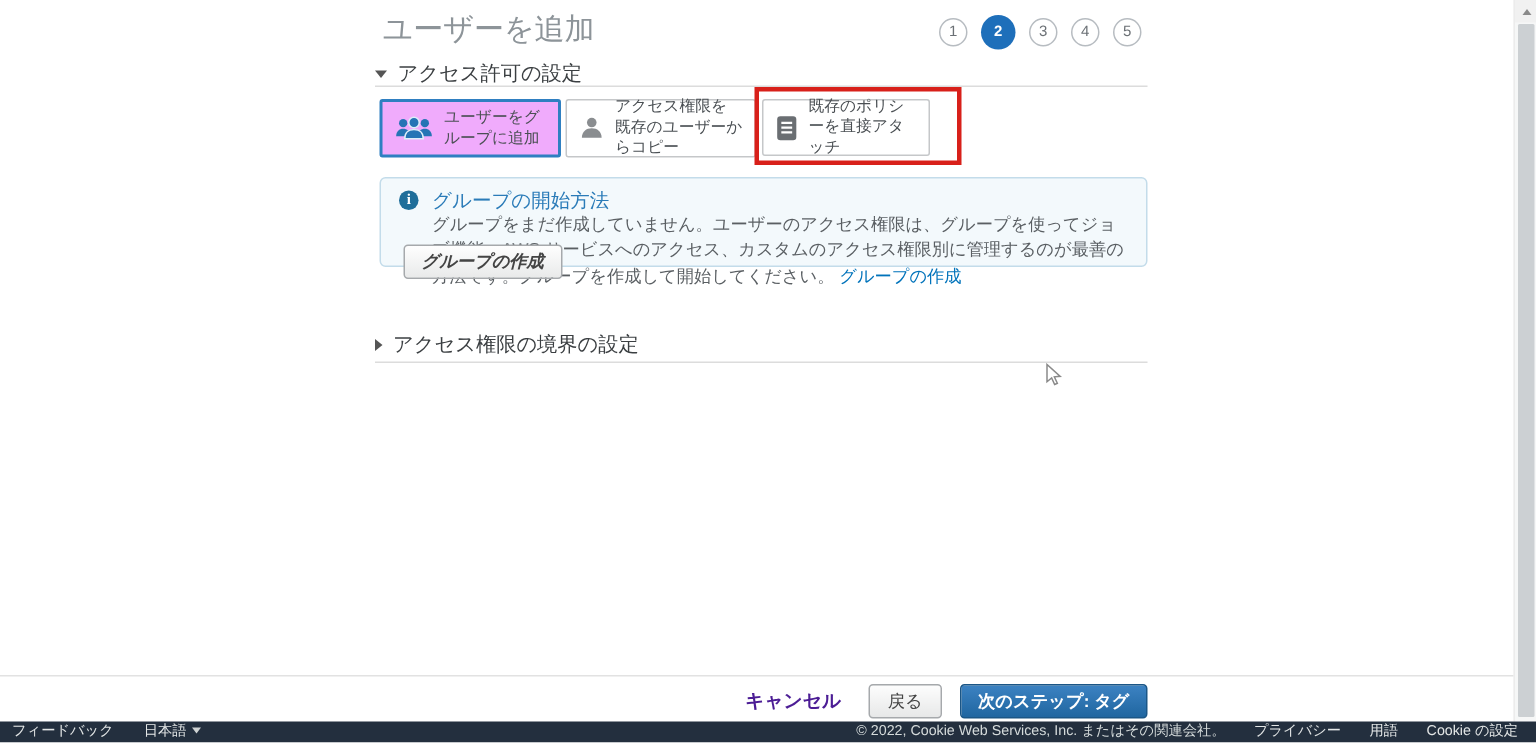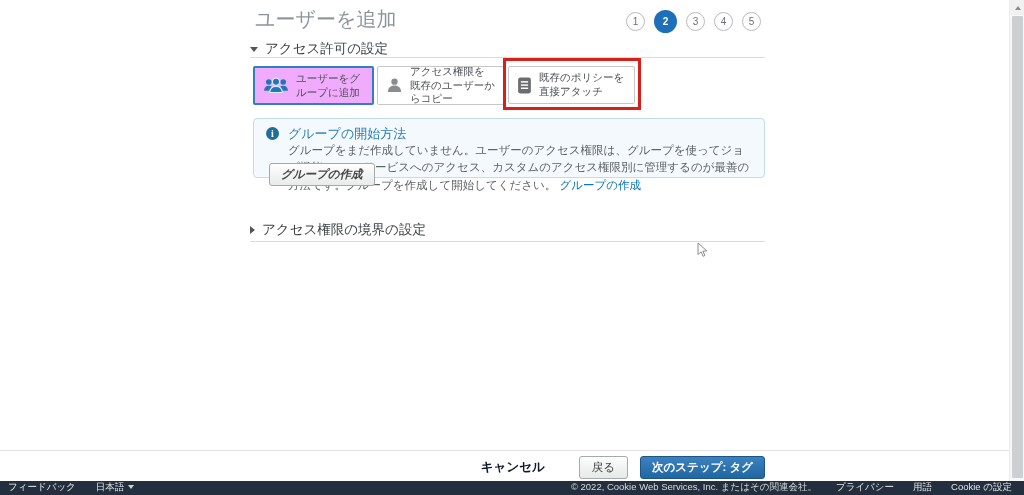--- a/index.html
+++ b/index.html
@@ -97,22 +97,22 @@
     font-family:inherit;
     font-style:italic;
   }
   
   .bottom-divider { position:absolute; left:0; top:450px; width:1024px; height:1px; background:#e2e2e2; }
   .actions {
     position:absolute; top:456px; left:0; width:765px; height:22px;
     display:flex; justify-content:flex-end; align-items:center; gap:12px;
   }
   .cancel-link {
-    color:#0f172a; font-size:12.5px; font-weight:700;
-    text-decoration:none; cursor:pointer; margin-right:22px;text-align:center;
+    color:#4c1d95; font-size:12.5px; font-weight:700;
+    text-decoration:none; cursor:pointer; margin-right:6px;text-align:center;
   }
   .btn-back {
     font-size:11.5px; color:#444;
     background:linear-gradient(#fdfdfd,#e7e8e8);
     border:1px solid #a6a9ac; border-radius:3px;
     padding:3px 12px; cursor:pointer; font-family:inherit;
   }
   .btn-primary {
     font-size:11.5px; font-weight:700; color:#fff;
     background:linear-gradient(#3c82c2,#2066a0);
@@ -189,21 +189,21 @@
 </div>
 
 <div class="card" style="left:377px; width:127px;">
   <svg width="17" height="17" viewBox="0 0 16 16" fill="#8a8d90">
     <circle cx="8" cy="4.4" r="3"></circle>
     <path d="M1.8 14c0-4 2.8-6 6.2-6s6.2 2 6.2 6z"></path>
   </svg>
   <span class="label">アクセス権限を既存のユーザーからコピー</span>
 </div>
 
-<div class="card" style="left:508px; width:127px; height:38px;">
+<div class="card" style="left:508px; width:112px; height:38px;">
   <svg width="15" height="17" viewBox="0 0 14 16">
     <rect x="1" y="0.5" width="12" height="15" rx="2" fill="#6a6e72"></rect>
     <g stroke="#ffffff" stroke-width="1.4">
       <line x1="3.6" y1="4.6" x2="10.4" y2="4.6"></line>
       <line x1="3.6" y1="7.6" x2="10.4" y2="7.6"></line>
       <line x1="3.6" y1="10.6" x2="10.4" y2="10.6"></line>
     </g>
   </svg>
   <span class="label">既存のポリシーを直接アタッチ</span>
 </div>

